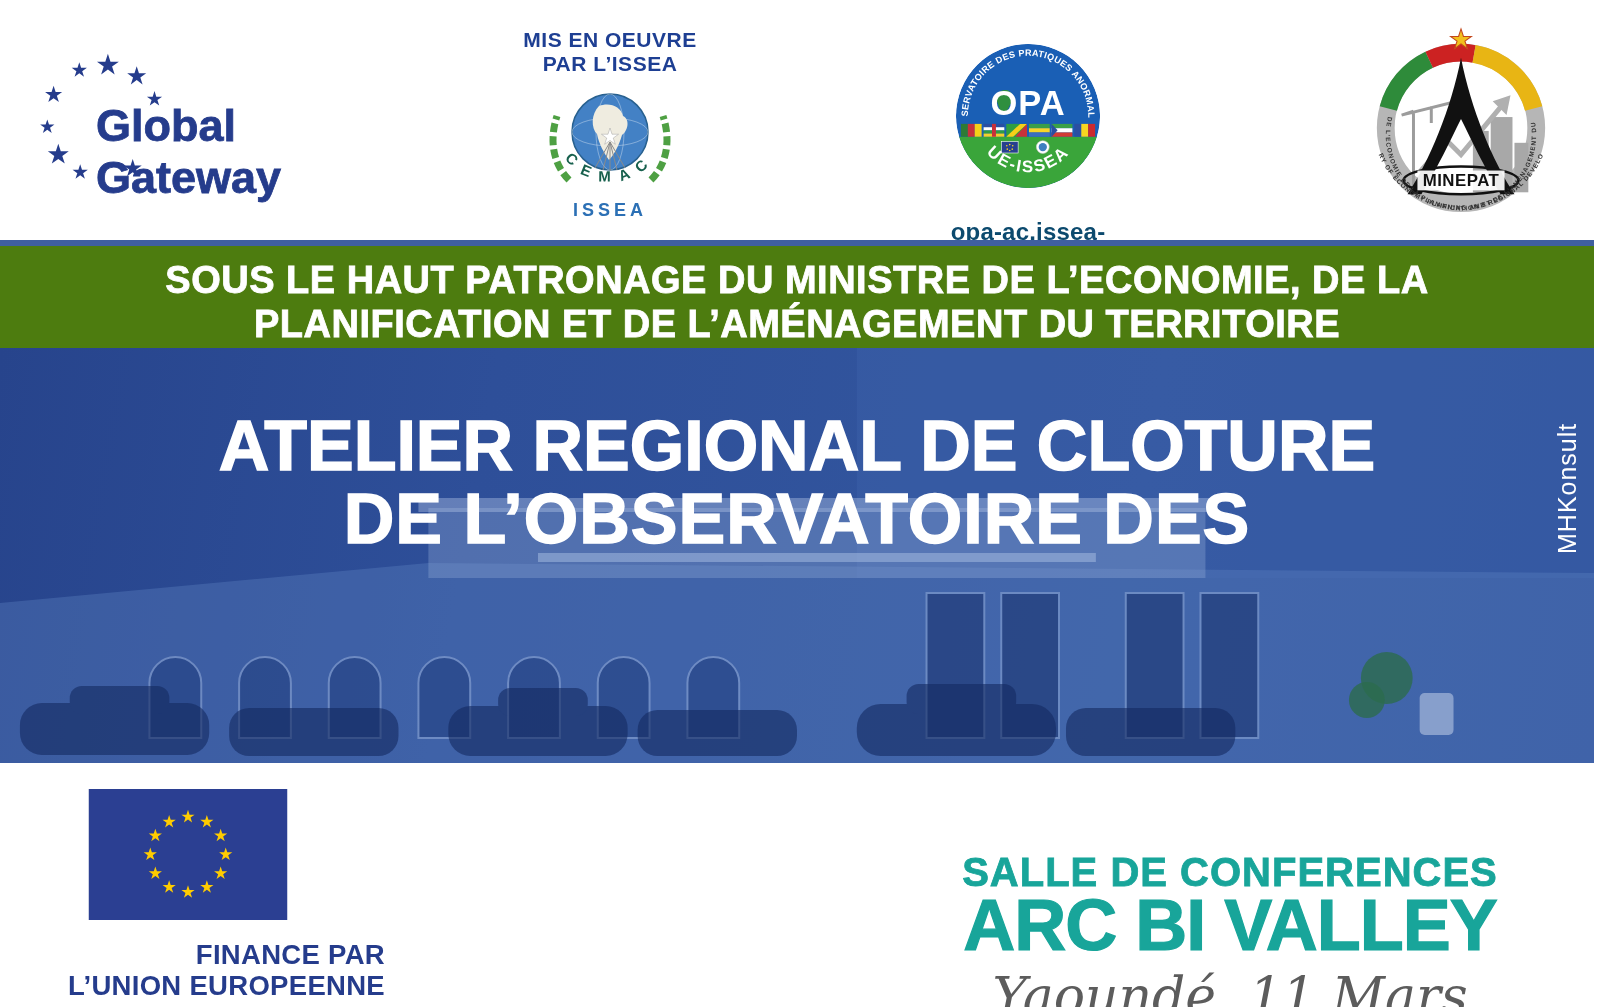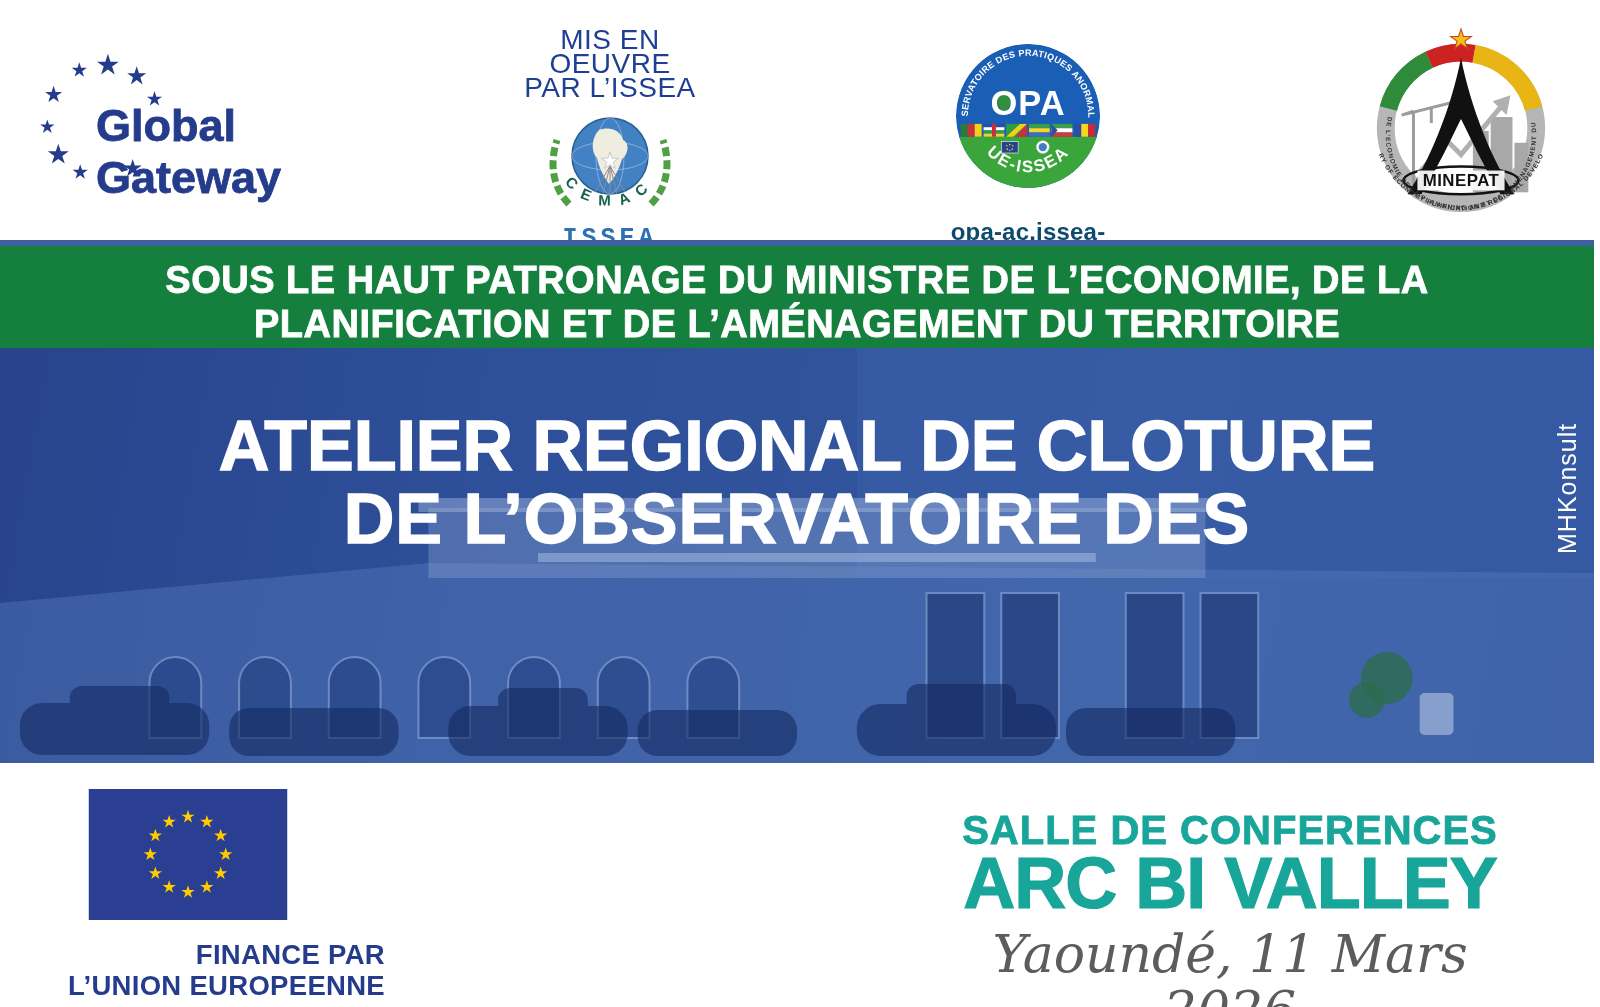--- a/index.html
+++ b/index.html
@@ -2,49 +2,49 @@
 <html><head>
 <meta charset="utf-8">
 <style>
   html,body{margin:0;padding:0;background:#e8e8e8;}
   .poster{position:relative;width:1600px;height:1007px;background:#ffffff;overflow:hidden;
           font-family:"Liberation Sans",sans-serif;}
   
   .header{position:absolute;left:0;top:0;width:1600px;height:240px;background:#fff;}
   .gg{position:absolute;left:38px;top:50px;width:300px;height:160px;}
   .issea-block{position:absolute;left:500px;top:28px;width:220px;text-align:center;}
-  .issea-caption{font-size:28px;font-weight:normal;color:#1e3f93;line-height:24px;letter-spacing:.5px;}
-  .issea-name{font-size:25px;font-weight:bold;color:#2c70b5;letter-spacing:4px;margin-top:-4px;font-family:Liberation Mono, monospace;}
+  .issea-caption{font-size:21px;font-weight:bold;color:#1e3f93;line-height:24px;letter-spacing:.5px;}
+  .issea-name{font-size:18px;font-weight:bold;color:#2c70b5;letter-spacing:4px;margin-top:-4px;}
   .opa-block{position:absolute;left:915px;top:42px;width:226px;text-align:center;}
   .opa-url{font-size:24px;font-weight:bold;color:#0c4a6e;margin-top:24px;letter-spacing:.2px;}
   .minepat{position:absolute;left:1362px;top:24px;width:198px;height:198px;}
   
   .navy-line{position:absolute;left:0;top:240px;right:6px;height:6px;background:#3f5f9f;}
-  .green-band{position:absolute;left:0;top:246px;right:6px;height:102px;background:#15803d;
+  .green-band{position:absolute;left:0;top:246px;right:6px;height:102px;background:#4d7c0f;
               text-align:center;padding-top:12px;box-sizing:border-box;}
   .green-band .line{color:#fff;font-weight:bold;font-size:38px;line-height:44px;letter-spacing:.5px;
                     -webkit-text-stroke:.8px #fff;}
   
   .hero{position:absolute;left:0;top:348px;right:6px;height:415px;overflow:hidden;
         background:linear-gradient(100deg,#27448c 0%,#2e4f99 30%,#33579f 70%,#2f529c 100%);text-decoration:underline;}
   .hero svg.bg{position:absolute;left:0;top:0;width:100%;height:100%;}
   .hero .t{position:absolute;left:0;width:100%;text-align:center;color:#fff;font-weight:bold;
            line-height:1;-webkit-text-stroke:1.5px #fff;}
   .t1{top:63px;font-size:70px;letter-spacing:0;}
   .t2{top:136px;font-size:70px;letter-spacing:1px;}
   .t3{top:241px;font-size:93px;letter-spacing:4px;}
   .watermark{position:absolute;top:86px;right:12px;height:120px;color:#fff;font-size:25px;
              font-weight:500;letter-spacing:1px;writing-mode:vertical-rl;transform:rotate(180deg);}
   
   .footer{position:absolute;left:0;top:763px;width:1600px;height:244px;background:#fff;}
   .eu-flag{position:absolute;left:88px;top:26px;width:200px;height:131px;}
   .eu-caption{position:absolute;left:30px;top:176px;width:355px;text-align:right;
               color:#253c8c;font-weight:bold;font-size:27.5px;line-height:31px;letter-spacing:.3px;}
   .venue{position:absolute;right:70px;top:47px;width:600px;text-align:center;}
-  .venue-l1{color:#18a59a;font-weight:bold;font-size:40px;line-height:40px;letter-spacing:1px;
+  .venue-l1{color:#18a59a;font-weight:bold;font-size:40px;line-height:40px;letter-spacing:1px;margin-top:42px;
             -webkit-text-stroke:.8px #18a59a;}
   .venue-l2{color:#18a59a;font-weight:bold;font-size:72px;line-height:66px;letter-spacing:-1px;
             -webkit-text-stroke:1.2px #18a59a;}
   .venue-date{color:#5c5c5c;font-family:"DejaVu Serif",serif;font-style:italic;font-size:52px;
               line-height:56px;margin-top:10px;}
   .hidden-defs{position:absolute;width:0;height:0;overflow:hidden;}
   svg text{font-family:"Liberation Sans",sans-serif;}
 </style>
 </head>
 <body>

